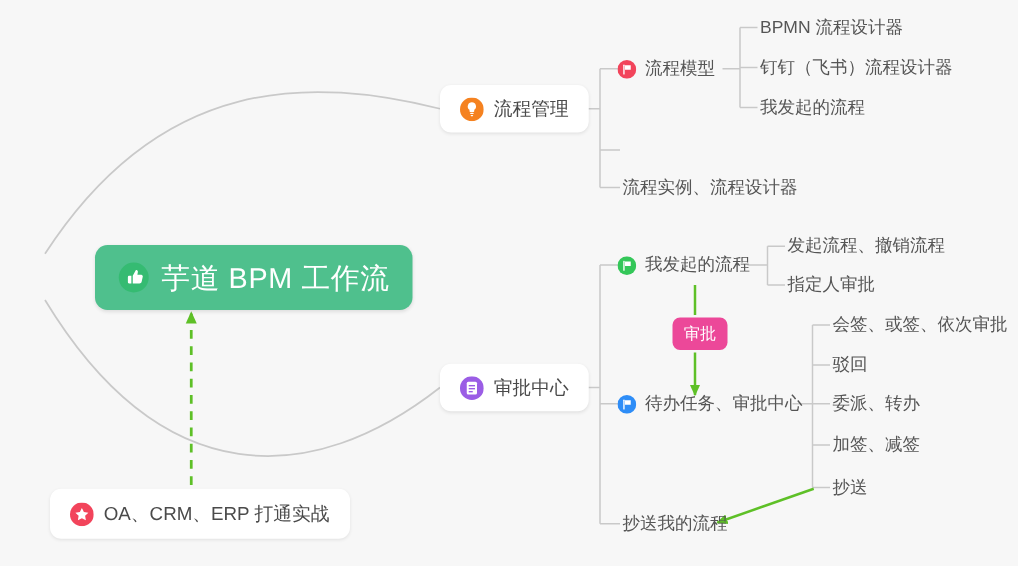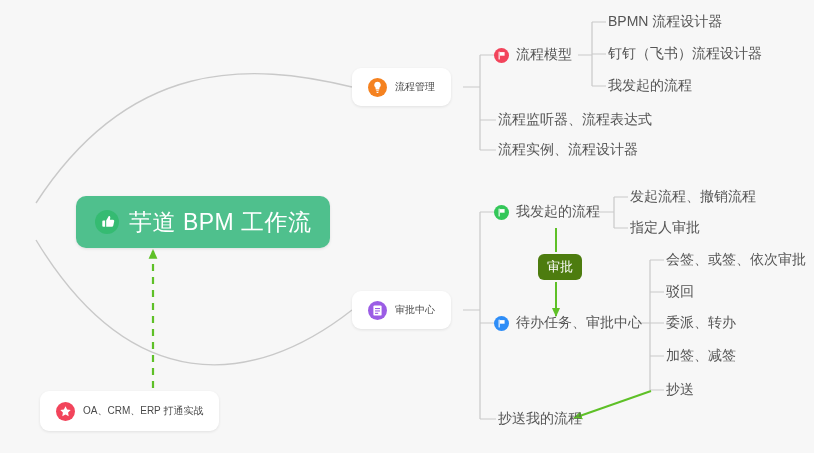--- a/index.html
+++ b/index.html
@@ -51,40 +51,40 @@
   
   .card-node {
     background: #ffffff;
     border-radius: 9px;
     padding: 0 16px;
     height: 38px;
     box-shadow: 0 1px 3px rgba(0,0,0,0.09);
   }
   .card-label {
     color: #4a4a4a;
-    font-size: 10px;
+    font-size: 15px;
   }
 
   
   .leaf-node {
     background: transparent;
     height: 30px;
     padding: 0 6px;
   }
   .leaf-label {
     color: #555555;
     font-size: 14px;
   }
   .leaf-node.with-icon {
     padding-left: 2px;
   }
 
   
   .badge-node {
-    background: #4d7c0f;
+    background: #ec4899;
     border-radius: 6px;
     height: 26px;
     padding: 0 9px;
     justify-content: center;
   }
   .badge-label {
     color: #ffffff;
     font-size: 13px;
   }
 
@@ -173,23 +173,20 @@
   <div class="node leaf-node" style="left:602px; top:7px;">
     <span class="leaf-label">BPMN 流程设计器</span>
   </div>
   <div class="node leaf-node" style="left:602px; top:39px;">
     <span class="leaf-label">钉钉（飞书）流程设计器</span>
   </div>
   <div class="node leaf-node" style="left:602px; top:71px;">
     <span class="leaf-label">我发起的流程</span>
   </div>
 
-  <div class="node leaf-node" style="left:492px; top:105px;">
-    <span class="leaf-label">流程监听器、流程表达式</span>
-  </div>
   <div class="node leaf-node" style="left:492px; top:135px;">
     <span class="leaf-label">流程实例、流程设计器</span>
   </div>
 
   <div class="node card-node" style="left:352px; top:291px;">
     <span class="icon icon-branch">
       <svg viewBox="0 0 19 19" width="19" height="19" xmlns="http://www.w3.org/2000/svg">
         <circle cx="9.5" cy="9.5" r="9.5" fill="#9b5de5"></circle>
         <rect x="5.4" y="4.4" width="8.2" height="10.2" rx="1.2" fill="#ffffff"></rect>
         <rect x="7" y="7" width="5" height="1.1" fill="#9b5de5"></rect>

